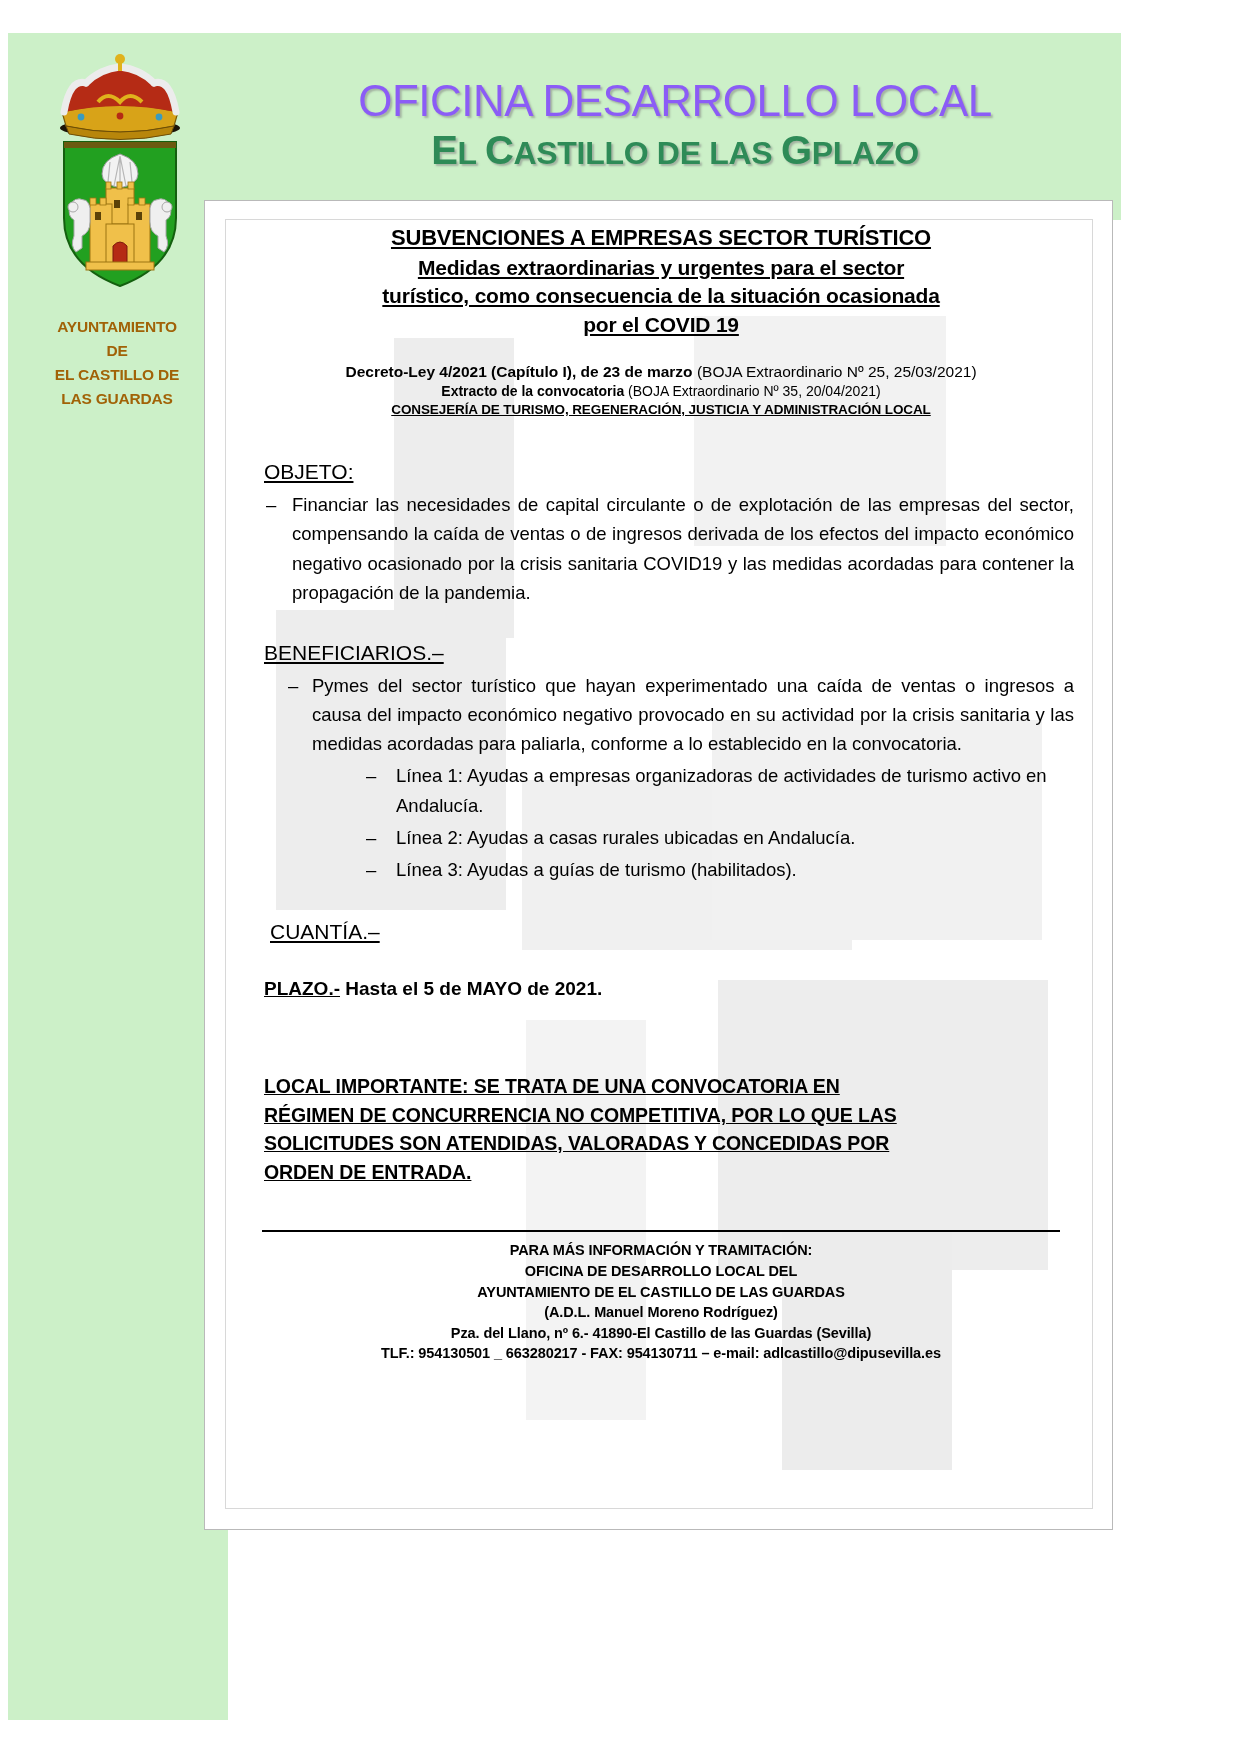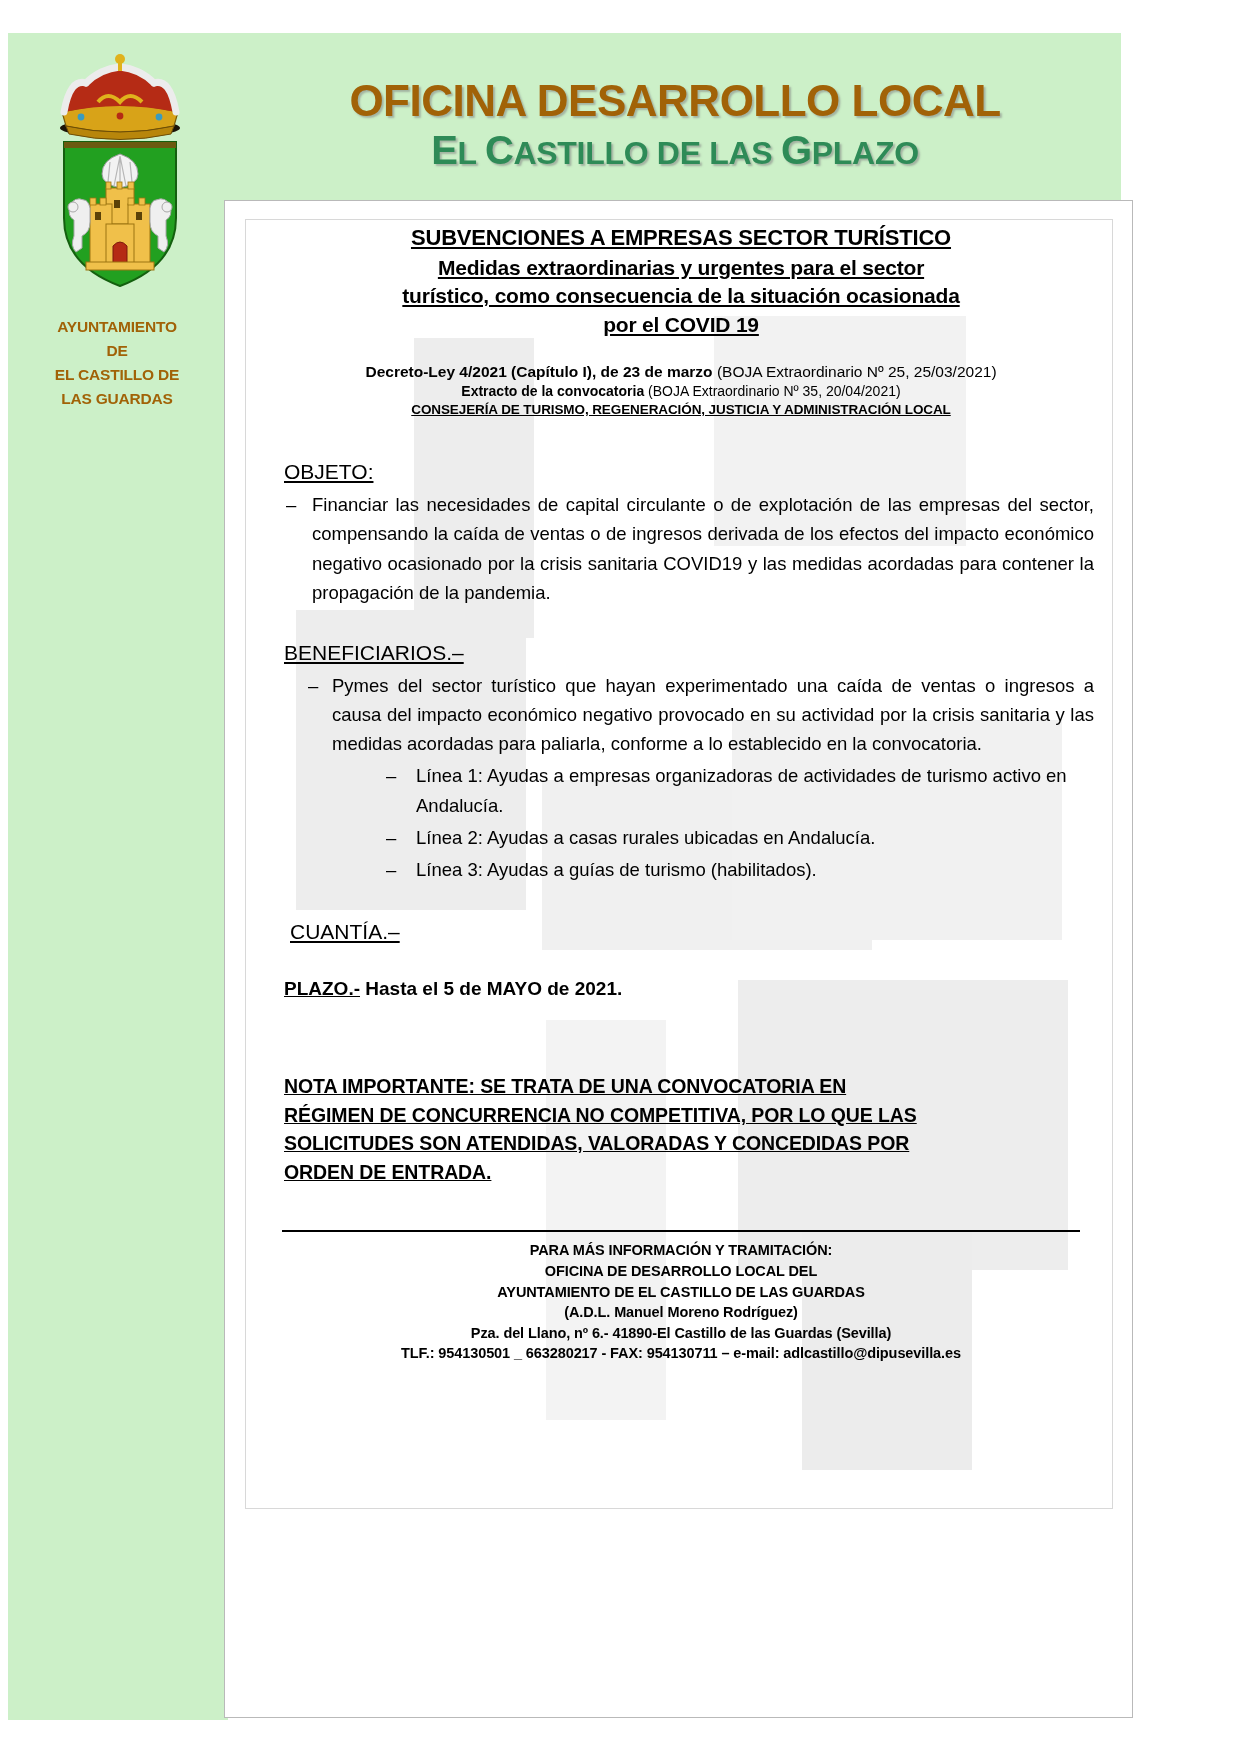--- a/index.html
+++ b/index.html
@@ -24,21 +24,21 @@
     position:absolute; left:8px; top:220px; width:220px; height:1500px;
     background:#ccf0c8;
   }
 
   
   .hdr-wrap {
     position:absolute; left:230px; top:40px; width:890px; height:170px;
     display:flex; flex-direction:column; align-items:center; justify-content:center;
   }
   .hdr-line1 {
-    font-size:44px; font-weight:bold; color:#a16207;
+    font-size:44px; font-weight:normal; color:#8b5cf6;
     letter-spacing:-0.5px; line-height:1.05;
     text-shadow:2px 2px 2px rgba(130,130,130,.55);
     white-space:nowrap;
   }
   .hdr-line2 {
     font-size:40px; font-weight:bold; color:#2e8b57;
     letter-spacing:-0.3px; line-height:1.1; margin-top:4px;
     text-shadow:2px 2px 2px rgba(130,130,130,.55);
     white-space:nowrap;
   }
@@ -50,21 +50,21 @@
 
   
   .side-text {
     position:absolute; left:10px; top:315px; width:214px;
     text-align:center; color:#a16207; font-weight:bold;
     font-size:15.5px; line-height:1.55; letter-spacing:-0.2px;
   }
 
   
   .doc {
-    position:absolute; left:224px; top:200px; width:909px; height:1518px;
+    position:absolute; left:204px; top:200px; width:909px; height:1330px;
     background:#ffffff; border:1px solid #b9b9b9;
   }
   .doc-inner {
     position:absolute; left:20px; top:18px; width:868px; height:1290px;
     border:1px solid #d8d8d8;
     padding:0;
   }
   
   .wm { position:absolute; background:#ededed; pointer-events:none; }
 
@@ -260,21 +260,21 @@
         <div class="sec-cuantia">
           <h3 class="sec">CUANTÍA.–</h3>
         </div>
 
         <div class="plazo">
           <span class="lbl">PLAZO.-</span>
           <span class="val">Hasta el 5 de MAYO de 2021.</span>
         </div>
 
         <div class="nota">
-          <div>NOTA IMPORTANTE: SE TRATA DE UNA CONVOCATORIA EN</div>
+          <div>LOCAL IMPORTANTE: SE TRATA DE UNA CONVOCATORIA EN</div>
           <div>RÉGIMEN DE CONCURRENCIA NO COMPETITIVA, POR LO QUE LAS</div>
           <div>SOLICITUDES SON ATENDIDAS, VALORADAS Y CONCEDIDAS POR</div>
           <div class="last">ORDEN DE ENTRADA.</div>
         </div>
 
         <div class="footrule"></div>
 
         <div class="foot">
           <div class="u">PARA MÁS INFORMACIÓN Y TRAMITACIÓN:</div>
           <div>OFICINA DE DESARROLLO LOCAL DEL</div>

